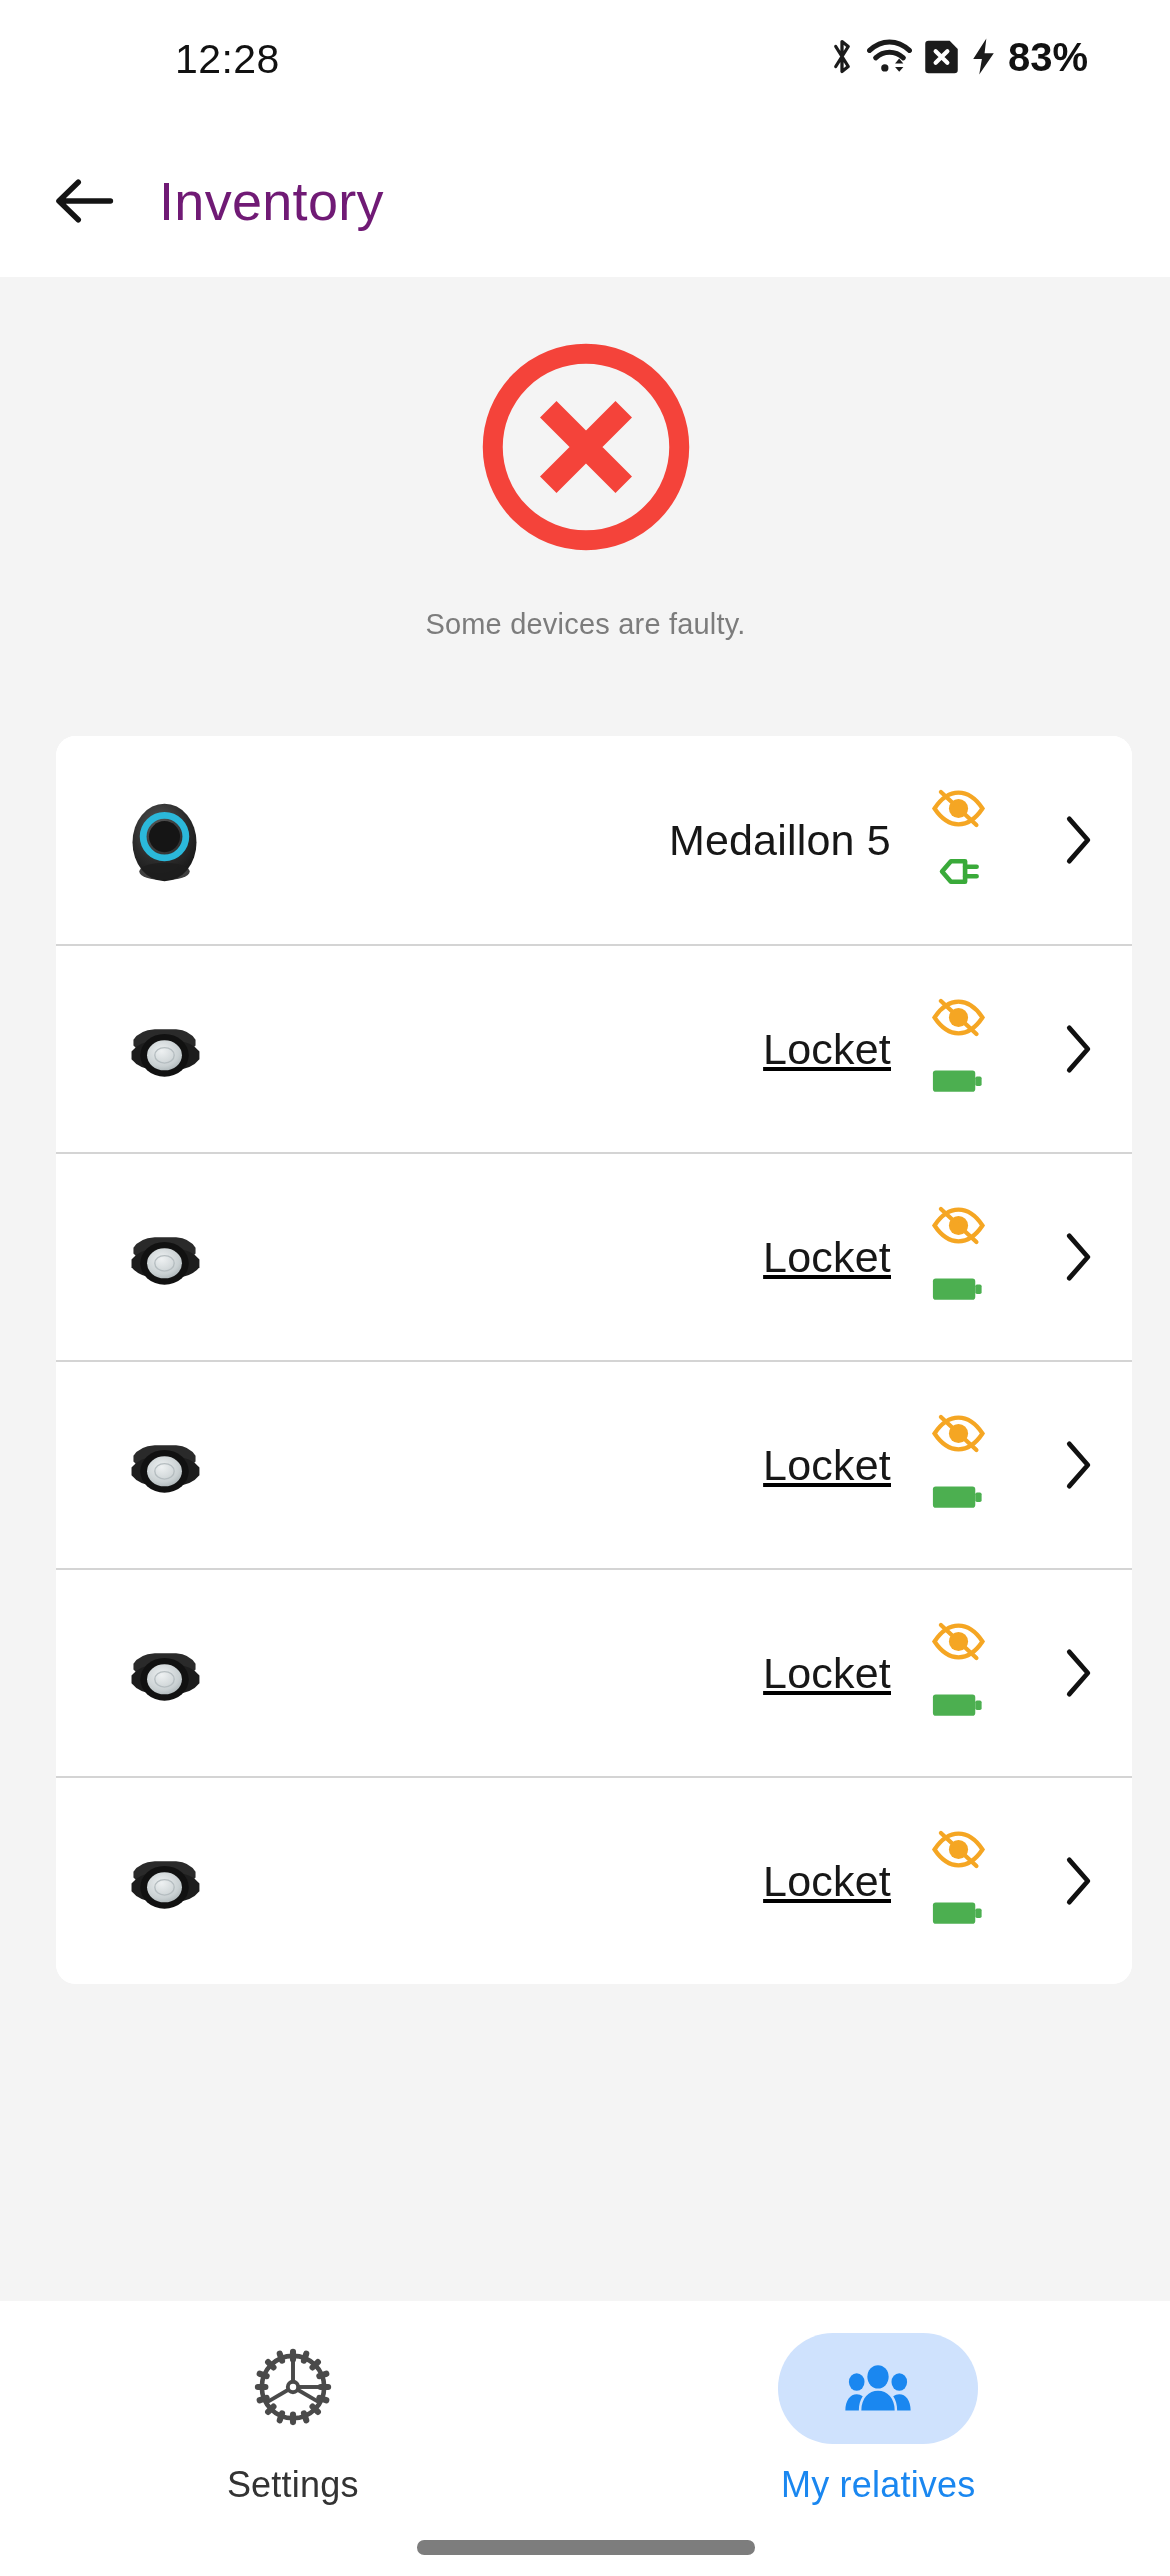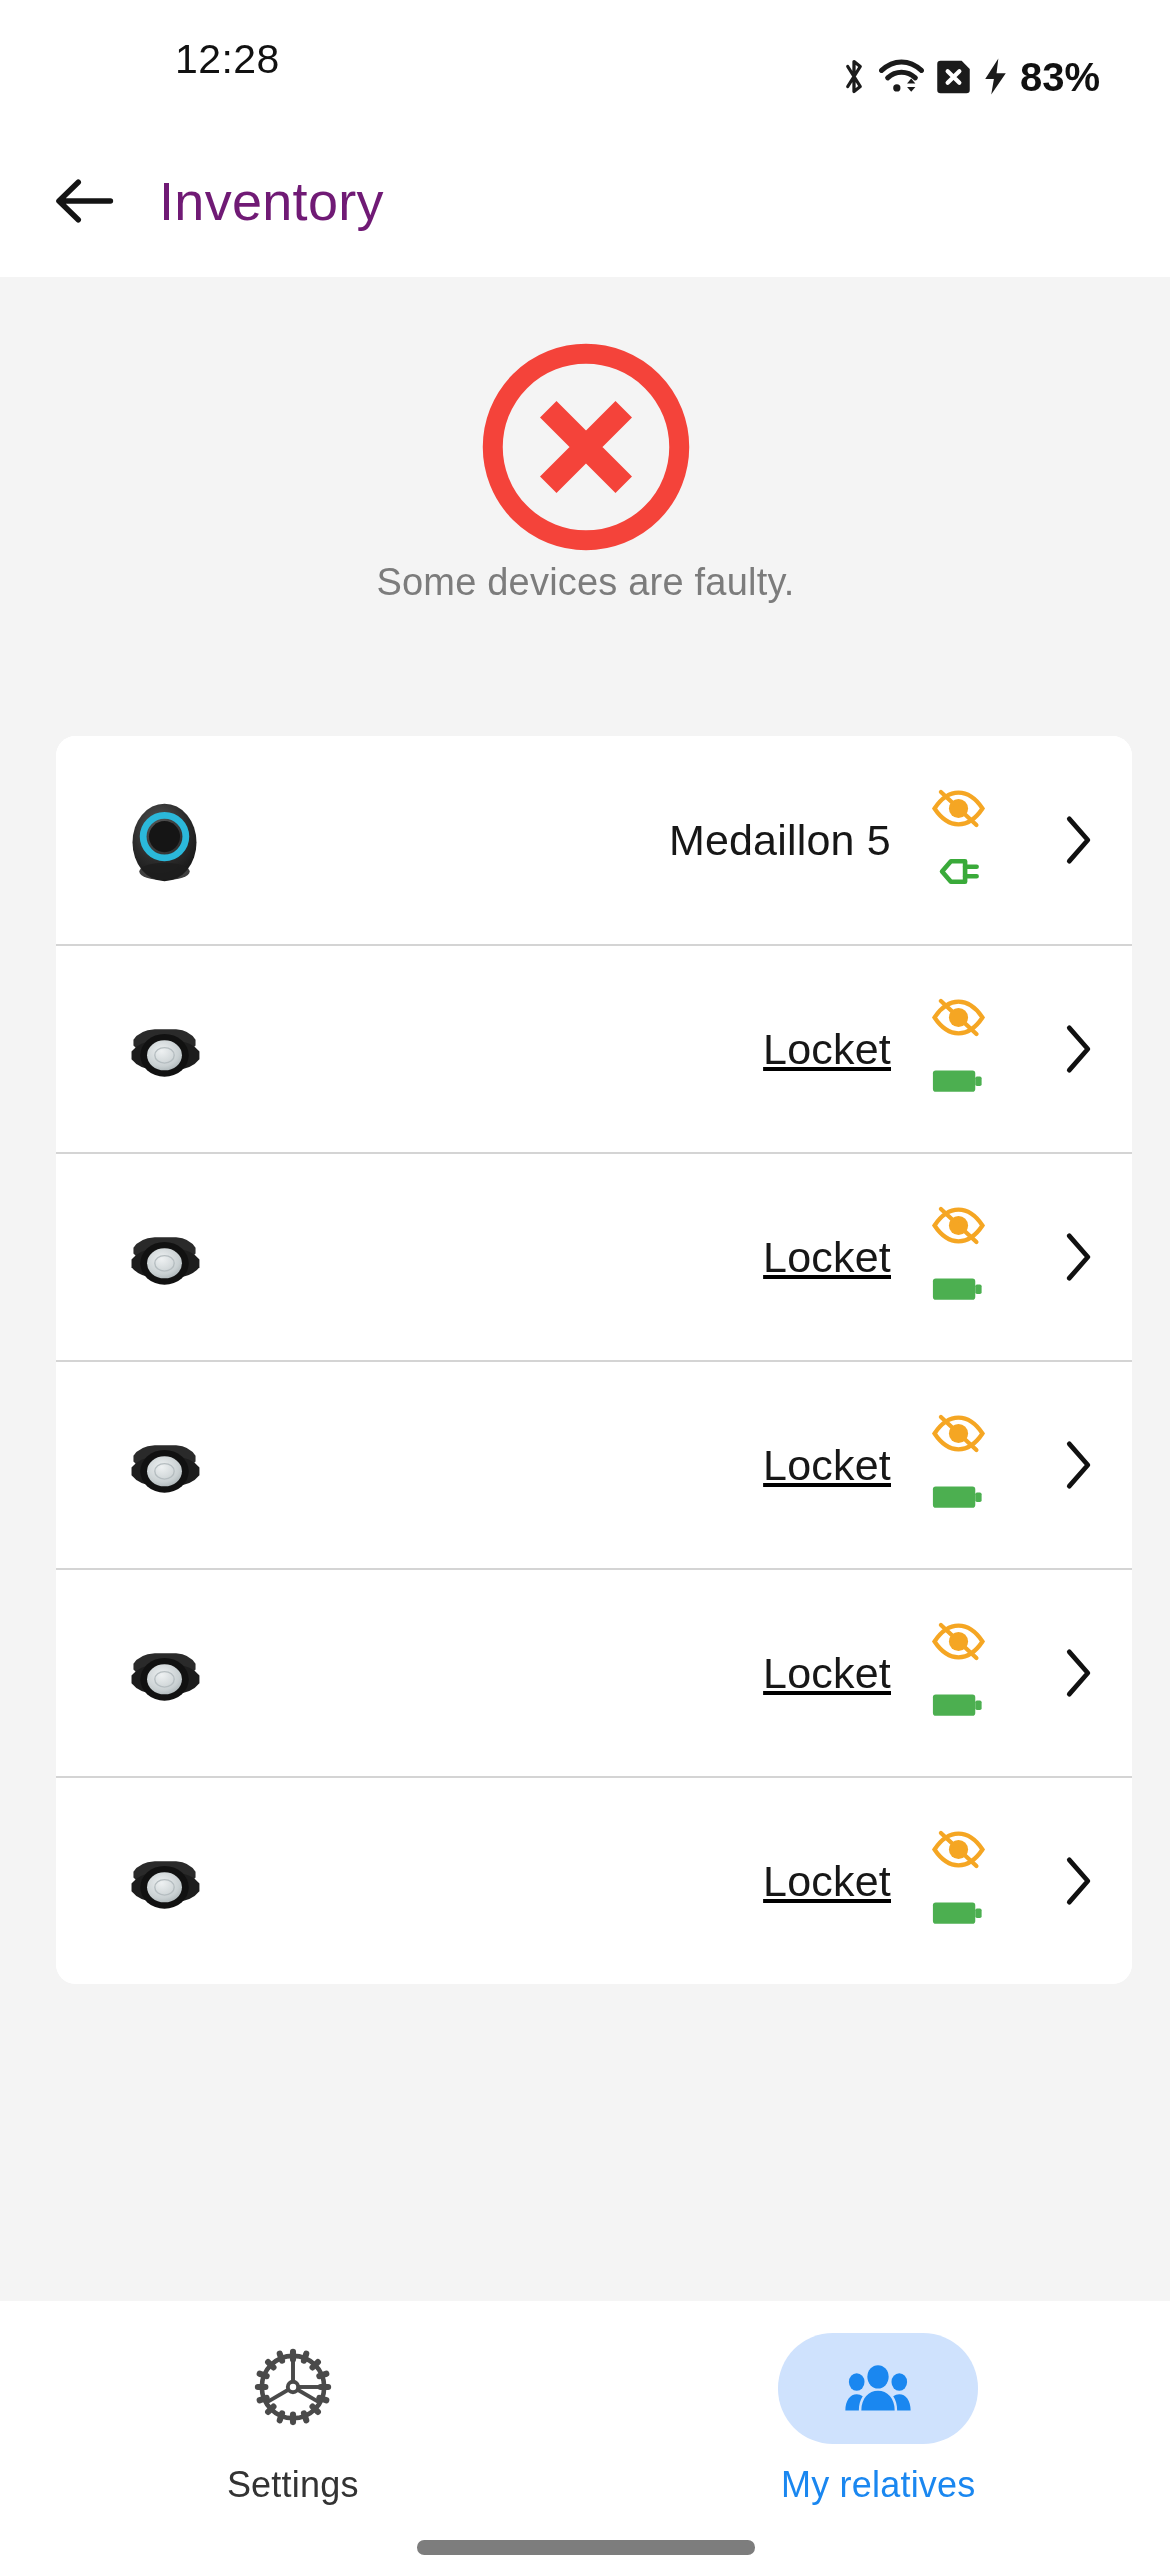--- a/index.html
+++ b/index.html
@@ -14,22 +14,22 @@
   
   #statusbar{
     position:absolute; top:0; left:0; width:1171px; height:125px;
     background:#ffffff; display:flex; align-items:center;
   }
   #status-time{
     position:absolute; left:175px; top:39px;
     font-size:41px; color:#111; letter-spacing:0.4px; line-height:1;
   }
   #status-icons{
-    position:absolute; right:71px; top:36px;
-    display:flex; align-items:center; gap:10px;margin-top:20px;
+    position:absolute; right:83px; top:36px;
+    display:flex; align-items:center; gap:10px;
   }
   #status-icons .si{ display:flex; align-items:center; }
   #battery-pct{ font-size:40px; color:#111; font-weight:600; line-height:1; margin-left:1.8px;}
 
   
   #appbar{
     position:absolute; top:125px; left:0; width:1171px; height:152px;
     background:#ffffff; display:flex; align-items:center;
   }
   #back-btn{ position:absolute; left:52px; top:50%; transform:translateY(-50%);
@@ -40,22 +40,22 @@
   }
 
   
   #content{
     position:absolute; top:277px; left:0; width:1171px; height:2023px;
     background:#f4f4f4;
   }
   #status-block{ position:absolute; top:59px; left:0; width:1171px; text-align:center; }
   #error-icon{ display:inline-block; }
   #status-message{
-    display:block; 
-    font-size:38px; color:#7c7c7c; letter-spacing:0.2px;
+    display:block; margin-top:47px;
+    font-size:29px; color:#7c7c7c; letter-spacing:0.2px;
   }
 
   
   #device-card{
     position:absolute; top:459px; left:56px;
     width:1076px; background:#ffffff; border-radius:19.7px; overflow:hidden;text-align:right;
   }
   .device-row{
     position:relative; height:208px; display:flex; align-items:center;
     background:#ffffff;

